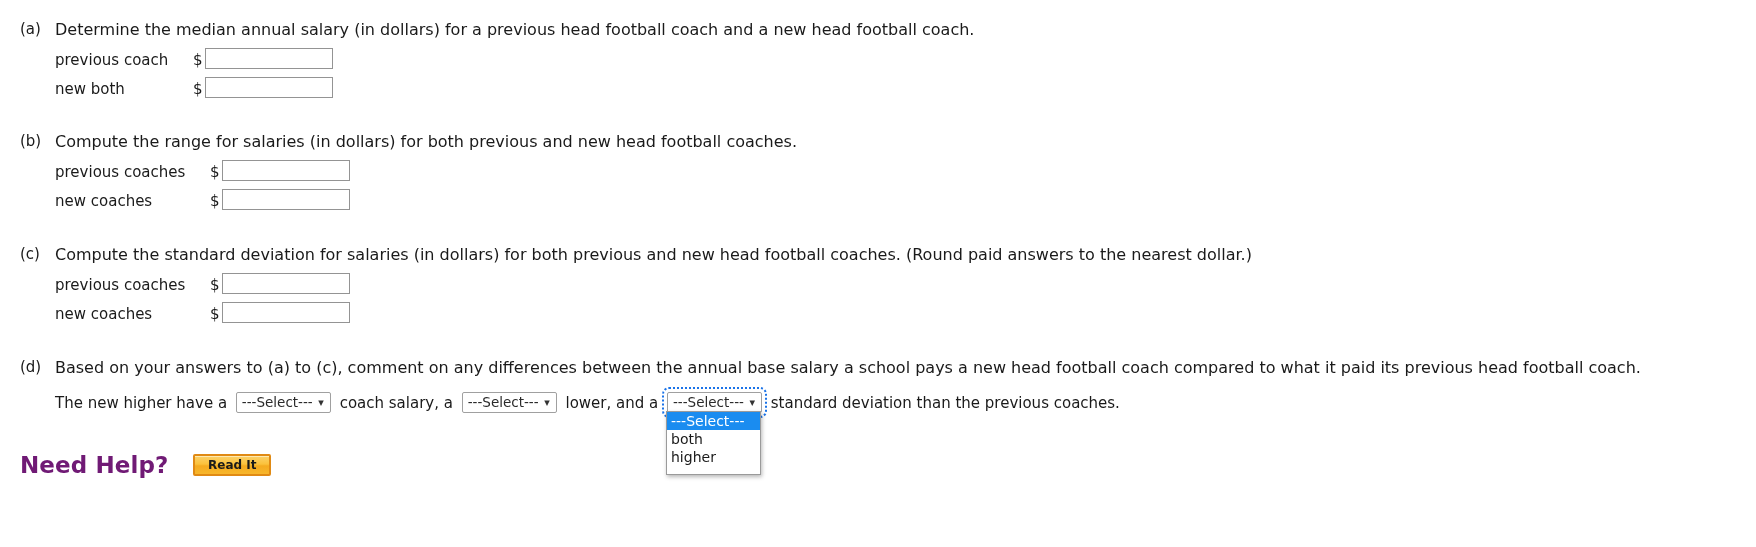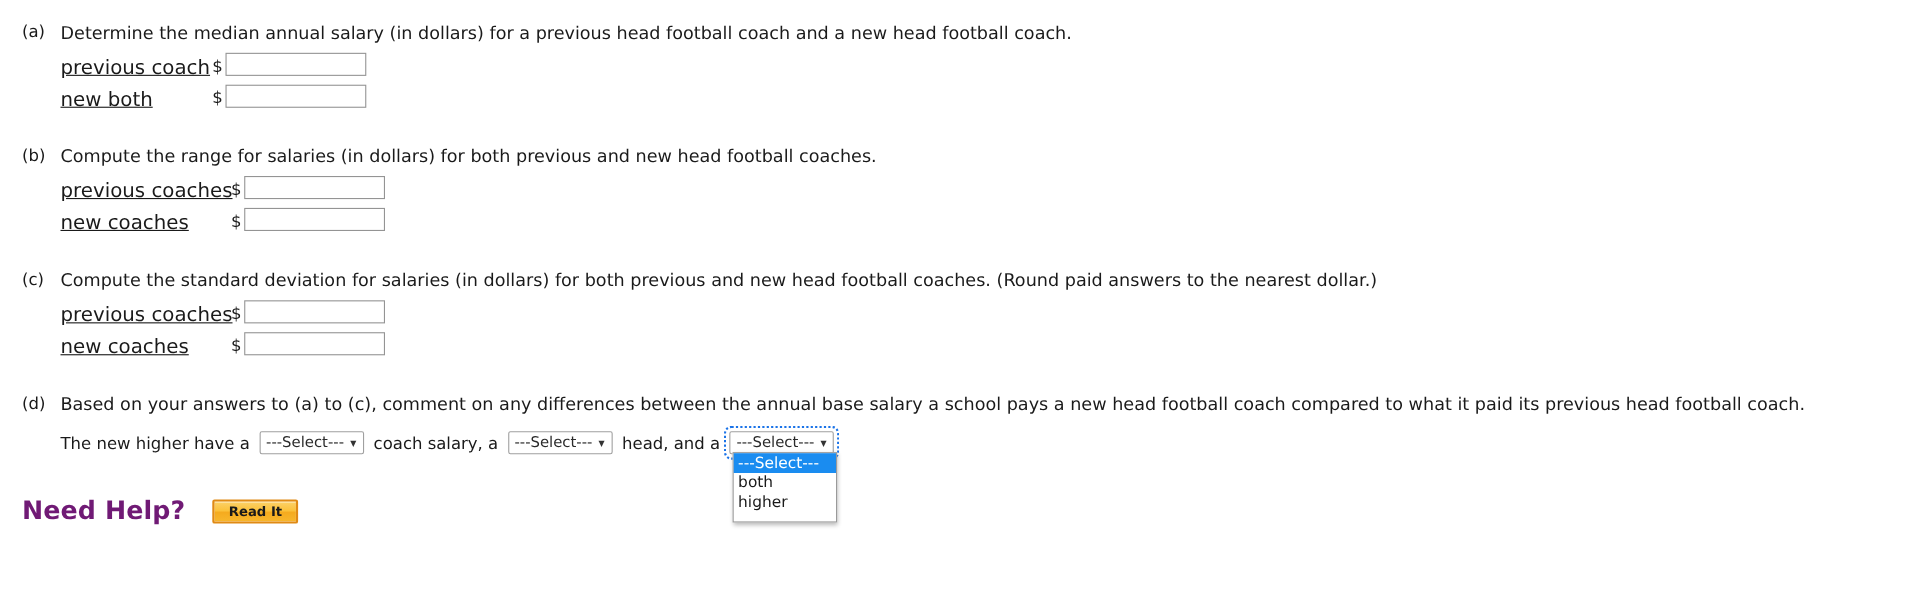--- a/index.html
+++ b/index.html
@@ -47,24 +47,23 @@
   }
 
   .answer-row {
     position: absolute;
     white-space: nowrap;
     height: 24px;
   }
   .answer-label {
     position: absolute;
     top: 3px;
-    font-size: 18px;
-    color: #1a1a1a;
-    white-space: nowrap;
-    text-decoration: underline;
+    font-size: 15px;
+    color: #1a1a1a;
+    white-space: nowrap;
   }
   .dollar {
     position: absolute;
     top: 3px;
     font-size: 15px;
     color: #1a1a1a;
   }
   .answer-input {
     position: absolute;
     top: 0;
@@ -254,25 +253,26 @@
   <span class="sent-text">The new higher have a</span>
   <span class="mini-select">
     <span>---Select---</span>
     <span class="sel-caret">▾</span>
   </span>
   <span class="sent-text">coach salary, a</span>
   <span class="mini-select">
     <span>---Select---</span>
     <span class="sel-caret">▾</span>
   </span>
-  <span class="sent-text">head, and a</span>
+  <span class="sent-text">lower, and a</span>
   <span class="mini-select focused">
     <span>---Select---</span>
     <span class="sel-caret">▾</span>
   </span>
+  <span class="sent-text">standard deviation than the previous coaches.</span>
 </div>
 
 <div id="dropdown-list">
   <div class="dd-option selected">---Select---</div>
   <div class="dd-option">both</div>
   <div class="dd-option">higher</div>
 </div>
 
 <div id="need-help-block">
   <span id="need-help-label">Need Help?</span>

